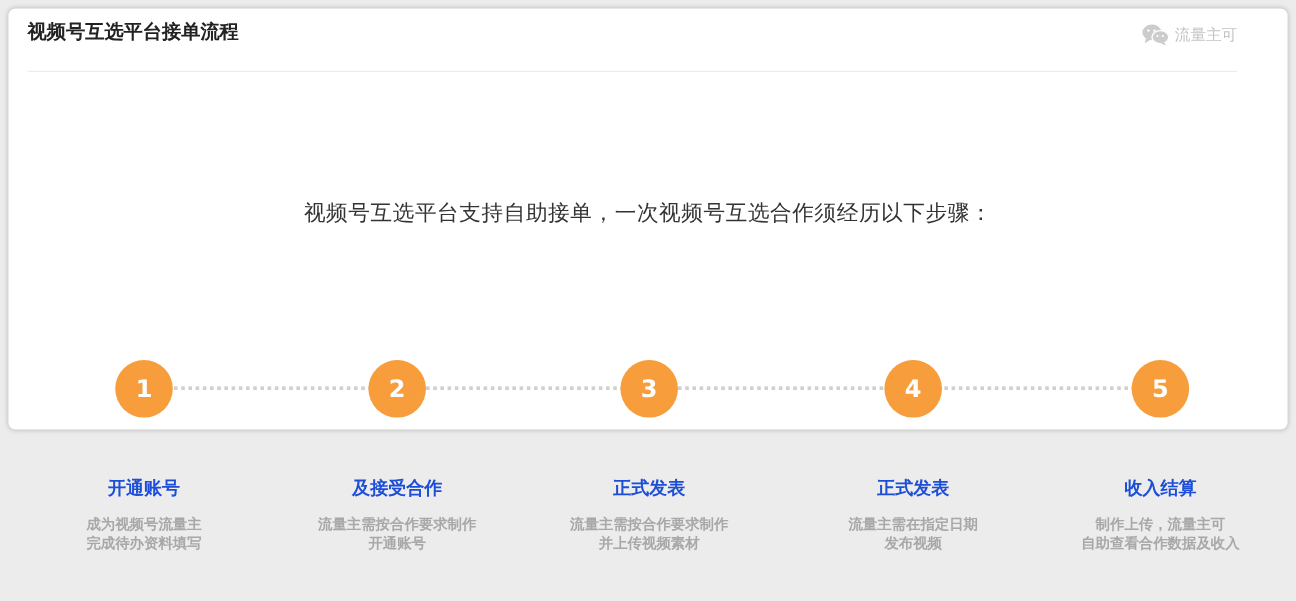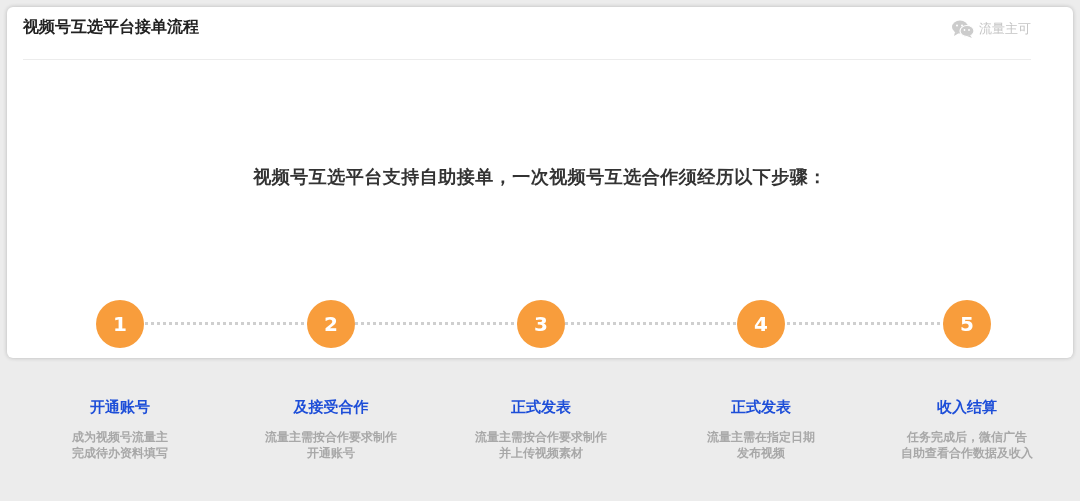--- a/index.html
+++ b/index.html
@@ -17,21 +17,21 @@
   }
   .wx {
     position:absolute; right:42px; top:12px; display:flex; align-items:center; gap:4px;
     color:#c4c4c4; font-size:13px;
   }
   .divider {
     position:absolute; left:16px; right:42px; top:52px; height:1px; background:#ececec;
   }
   .headline {
     position:absolute; left:0; right:0; top:158px; text-align:center;
-    font-size:18px; font-weight:bold; color:#333; letter-spacing:0.5px;
+    font-size:18px; font-weight:normal; color:#333; letter-spacing:0.5px;
   }
   .line {
     position:absolute; top:315px; left:113px; right:120px; height:0;
     border-top:3px dotted #cfcfcf;
   }
   .step { position:absolute; top:293px; width:200px; margin-left:-100px; text-align:center; }
   .circle {
     width:48px; height:48px; border-radius:50%; background:#f89d3c; margin:0 auto;
     color:#fff; font-weight:bold; font-size:20px; line-height:48px; text-align:center;
     font-family: "DejaVu Sans", sans-serif;
@@ -96,17 +96,17 @@
     <div class="step-desc">
       <div>流量主需在指定日期</div>
       <div>发布视频</div>
     </div>
   </div>
 
   <div class="step" style="left:960px">
     <div class="circle">5</div>
     <div class="step-title">收入结算</div>
     <div class="step-desc">
-      <div>任务完成后，微信广告</div>
+      <div>制作上传，流量主可</div>
       <div>自助查看合作数据及收入</div>
     </div>
   </div>
 </div>
 
 </body></html>

